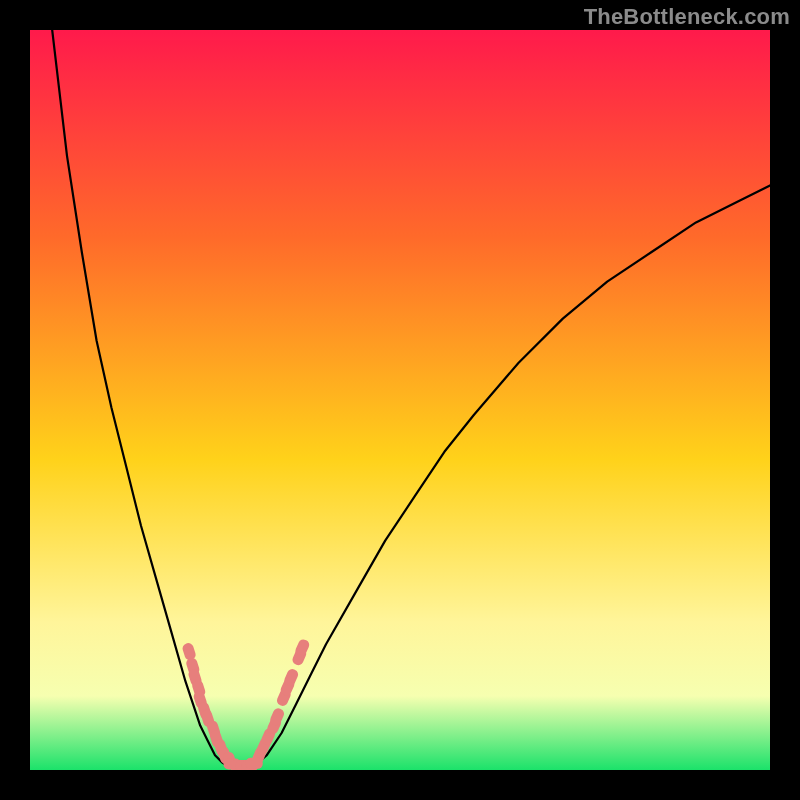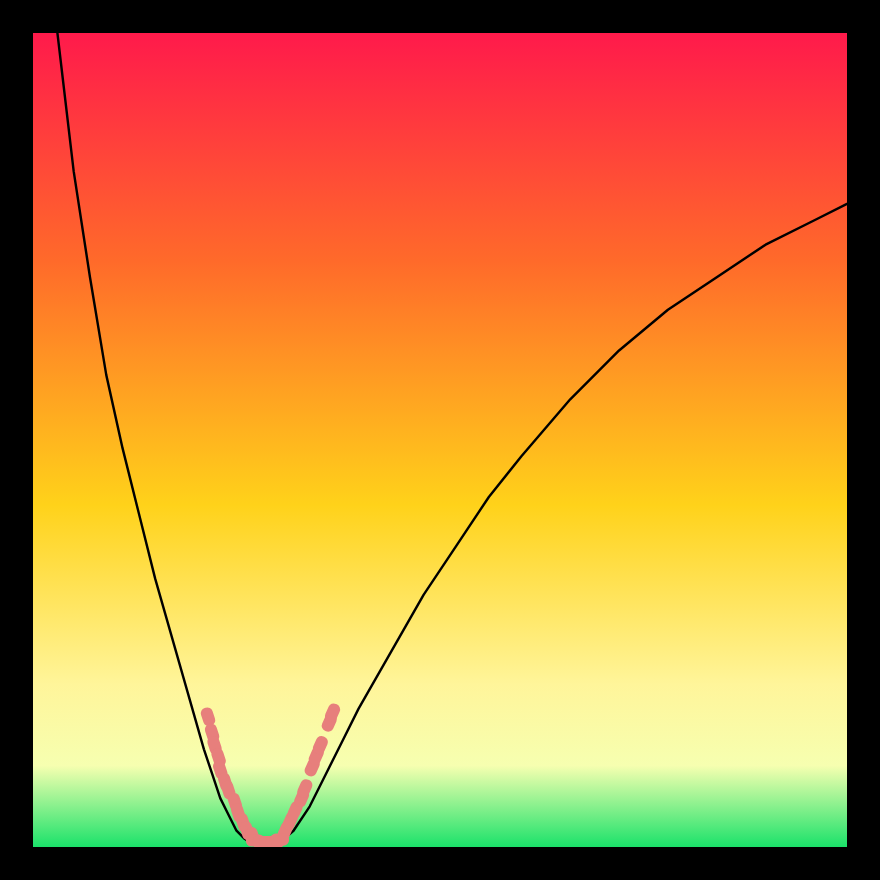--- a/index.html
+++ b/index.html
@@ -84,13 +84,14 @@
           <rect x="260.86" y="621.28" width="17" height="11" rx="5" fill="#e77f7c" transform="rotate(-66 269.36 626.78)"></rect>
           <rect x="263.82" y="612.40" width="17" height="11" rx="5" fill="#e77f7c" transform="rotate(-66 272.32 617.90)"></rect>
           <rect x="193.52" y="728.58" width="17" height="11" rx="5" fill="#e77f7c" transform="rotate(0 202.02 734.08)"></rect>
           <rect x="199.44" y="730.06" width="17" height="11" rx="5" fill="#e77f7c" transform="rotate(0 207.94 735.56)"></rect>
           <rect x="205.36" y="730.06" width="17" height="11" rx="5" fill="#e77f7c" transform="rotate(0 213.86 735.56)"></rect>
           <rect x="211.28" y="730.06" width="17" height="11" rx="5" fill="#e77f7c" transform="rotate(0 219.78 735.56)"></rect>
           <rect x="215.72" y="727.84" width="17" height="11" rx="5" fill="#e77f7c" transform="rotate(0 224.22 733.34)"></rect>
         </g>
     </svg>
   </div>
+  <div class="watermark">TheBottleneck.com</div>
 </div>
 
 </body></html>

